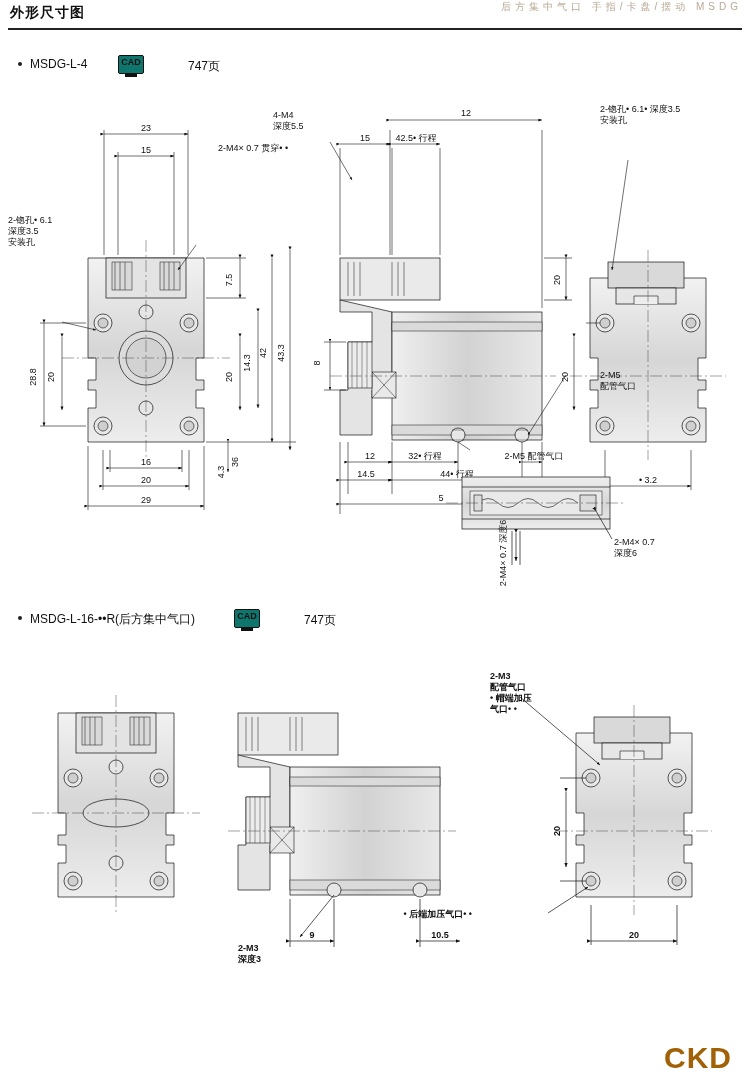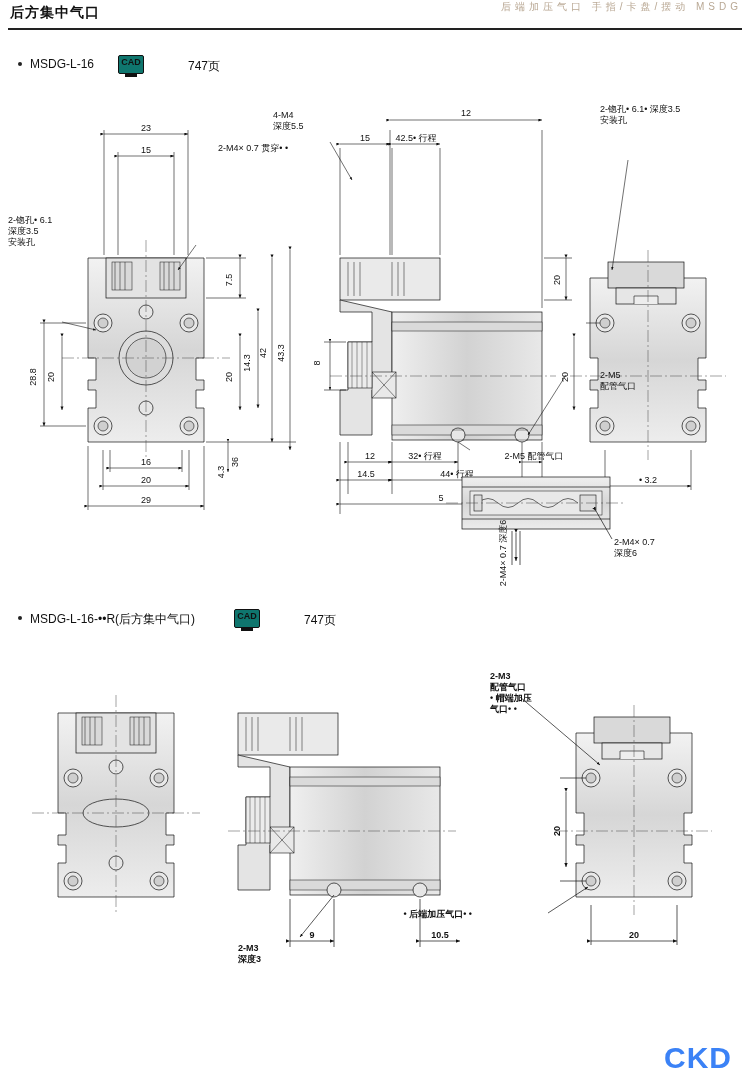--- a/index.html
+++ b/index.html
@@ -34,37 +34,37 @@
     box-sizing:border-box;
   }
   .cad-badge .stand{position:absolute;left:6px;bottom:-4px;width:12px;height:3px;background:#111;}
   .cad-page{position:absolute;top:2px;font-size:12px;white-space:nowrap;margin-left:36px;}
   
   .canvas{position:absolute;}
   .canvas svg{display:block;}
   
   #footer-logo{
     position:absolute;right:18px;bottom:14px;font-size:30px;font-weight:bold;
-    letter-spacing:1px;color:#3b82f6;font-family:"Liberation Sans",sans-serif;
+    letter-spacing:1px;color:#a16207;font-family:"Liberation Sans",sans-serif;
   }
 </style>
 </head>
 <body>
 
 <div class="page">
 
   <div id="page-header">
     <div id="header-bar"></div>
-    <div id="header-title">后方集中气口</div>
-    <div id="header-right">后端加压气口  手指/卡盘/摆动  MSDG</div>
+    <div id="header-title">外形尺寸图</div>
+    <div id="header-right">后方集中气口  手指/卡盘/摆动  MSDG</div>
   </div>
 
   <div class="model-row" style="left:18px;top:56px;width:400px;">
     <div class="bullet"></div>
-    <div class="model-label">MSDG-L-16</div>
+    <div class="model-label">MSDG-L-4</div>
     <div class="cad-badge" style="left:100px;">
       <span>CAD</span>
       <span class="stand"></span>
     </div>
     <div class="cad-page" style="left:134px;">747页</div>
   </div>
 
   <div class="canvas" style="left:0px;top:90px;">
   <svg width="750" height="510" viewBox="0 0 750 510" xmlns="http://www.w3.org/2000/svg">
     <defs>

